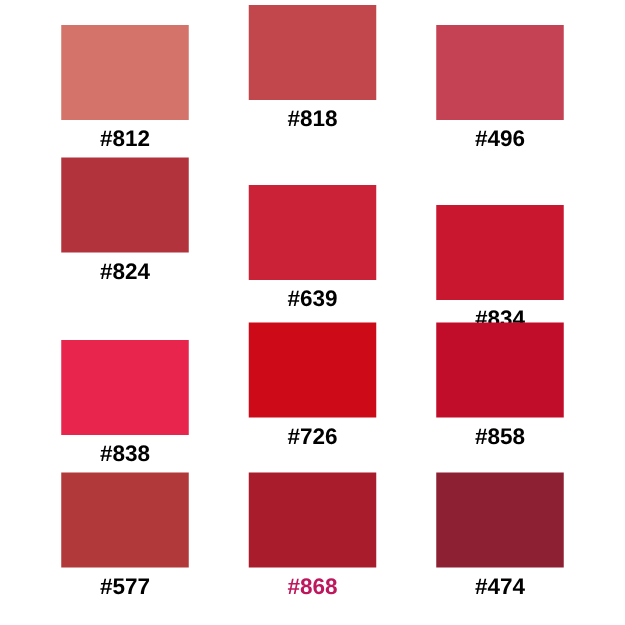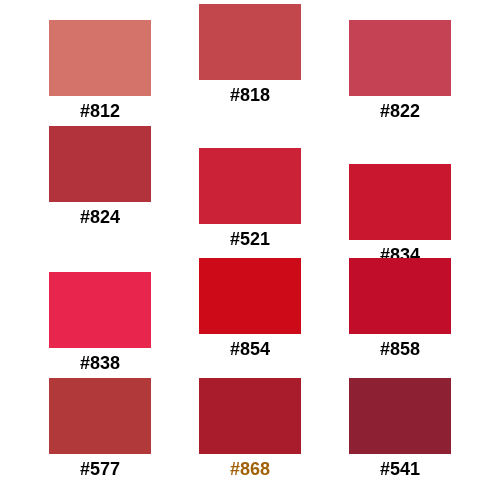--- a/index.html
+++ b/index.html
@@ -75,51 +75,51 @@
     <div class="swatch-cell col-0 row-0">
       <div class="swatch-chip" style="width: 102px; height: 76px; background-color: rgb(212, 115, 106);"></div>
       <div class="swatch-label" style="color: rgb(0, 0, 0);">#812</div>
     </div>
     <div class="swatch-cell col-1 row-0">
       <div class="swatch-chip" style="width: 102px; height: 76px; background-color: rgb(194, 71, 76);"></div>
       <div class="swatch-label" style="color: rgb(0, 0, 0);">#818</div>
     </div>
     <div class="swatch-cell col-2 row-0">
       <div class="swatch-chip" style="width: 102px; height: 76px; background-color: rgb(196, 66, 84);"></div>
-      <div class="swatch-label" style="color: rgb(0, 0, 0);">#822</div>
+      <div class="swatch-label" style="color: rgb(0, 0, 0);">#496</div>
     </div>
     <div class="swatch-cell col-0 row-1">
       <div class="swatch-chip" style="width: 102px; height: 76px; background-color: rgb(178, 51, 60);"></div>
       <div class="swatch-label" style="color: rgb(0, 0, 0);">#824</div>
     </div>
     <div class="swatch-cell col-1 row-1">
       <div class="swatch-chip" style="width: 102px; height: 76px; background-color: rgb(204, 34, 56);"></div>
-      <div class="swatch-label" style="color: rgb(0, 0, 0);">#521</div>
+      <div class="swatch-label" style="color: rgb(0, 0, 0);">#639</div>
     </div>
     <div class="swatch-cell col-2 row-1">
       <div class="swatch-chip" style="width: 102px; height: 76px; background-color: rgb(202, 23, 48);"></div>
       <div class="swatch-label" style="color: rgb(0, 0, 0);">#834</div>
     </div>
     <div class="swatch-cell col-0 row-2">
       <div class="swatch-chip" style="width: 102px; height: 76px; background-color: rgb(232, 37, 76);"></div>
       <div class="swatch-label" style="color: rgb(0, 0, 0);">#838</div>
     </div>
     <div class="swatch-cell col-1 row-2">
       <div class="swatch-chip" style="width: 102px; height: 76px; background-color: rgb(204, 10, 24);"></div>
-      <div class="swatch-label" style="color: rgb(0, 0, 0);">#854</div>
+      <div class="swatch-label" style="color: rgb(0, 0, 0);">#726</div>
     </div>
     <div class="swatch-cell col-2 row-2">
       <div class="swatch-chip" style="width: 102px; height: 76px; background-color: rgb(194, 13, 42);"></div>
       <div class="swatch-label" style="color: rgb(0, 0, 0);">#858</div>
     </div>
     <div class="swatch-cell col-0 row-3">
       <div class="swatch-chip" style="width: 102px; height: 76px; background-color: rgb(177, 57, 58);"></div>
       <div class="swatch-label" style="color: rgb(0, 0, 0);">#577</div>
     </div>
     <div class="swatch-cell col-1 row-3">
       <div class="swatch-chip" style="width: 102px; height: 76px; background-color: rgb(168, 28, 44);"></div>
-      <div class="swatch-label" style="color: #a16207; text-align: right;">#868</div>
+      <div class="swatch-label" style="color: #be185d; text-align: right;">#868</div>
     </div>
     <div class="swatch-cell col-2 row-3">
       <div class="swatch-chip" style="width: 102px; height: 76px; background-color: rgb(142, 32, 52);"></div>
-      <div class="swatch-label" style="color: rgb(0, 0, 0);">#541</div>
+      <div class="swatch-label" style="color: rgb(0, 0, 0);">#474</div>
     </div>
   </div>
 
 </body></html>

